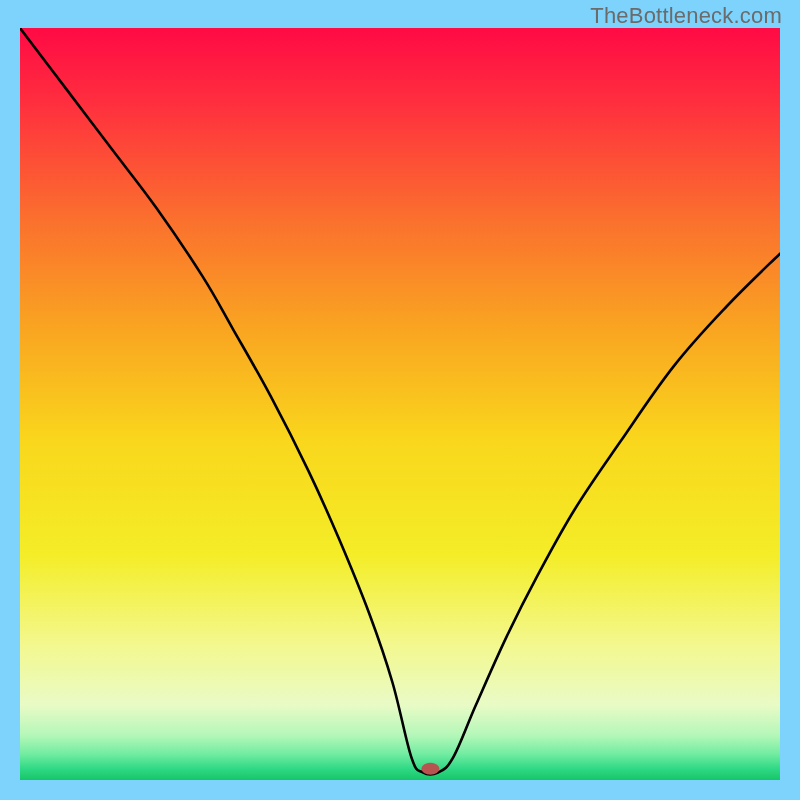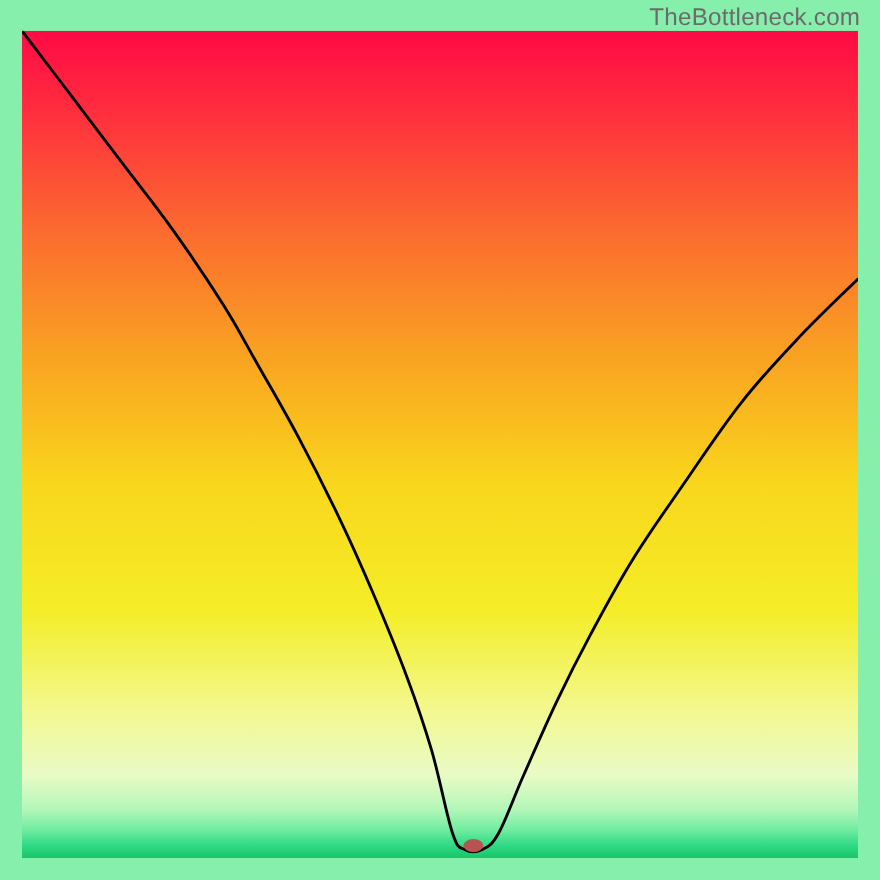--- a/index.html
+++ b/index.html
@@ -8,21 +8,21 @@
     width: 800px;
     height: 800px;
     overflow: hidden;
     background: #000;
     font-family: Arial, Helvetica, sans-serif;
   }
   .frame {
     position: relative;
     width: 800px;
     height: 800px;
-    background: #86efac;
+    background: #7dd3fc;
   }
   .watermark {
     position: absolute;
     top: 3px;
     right: 18px;
     color: #6b6b6b;
     font-size: 22px;
     font-weight: 400;
     letter-spacing: 0.2px;
     z-index: 5;

